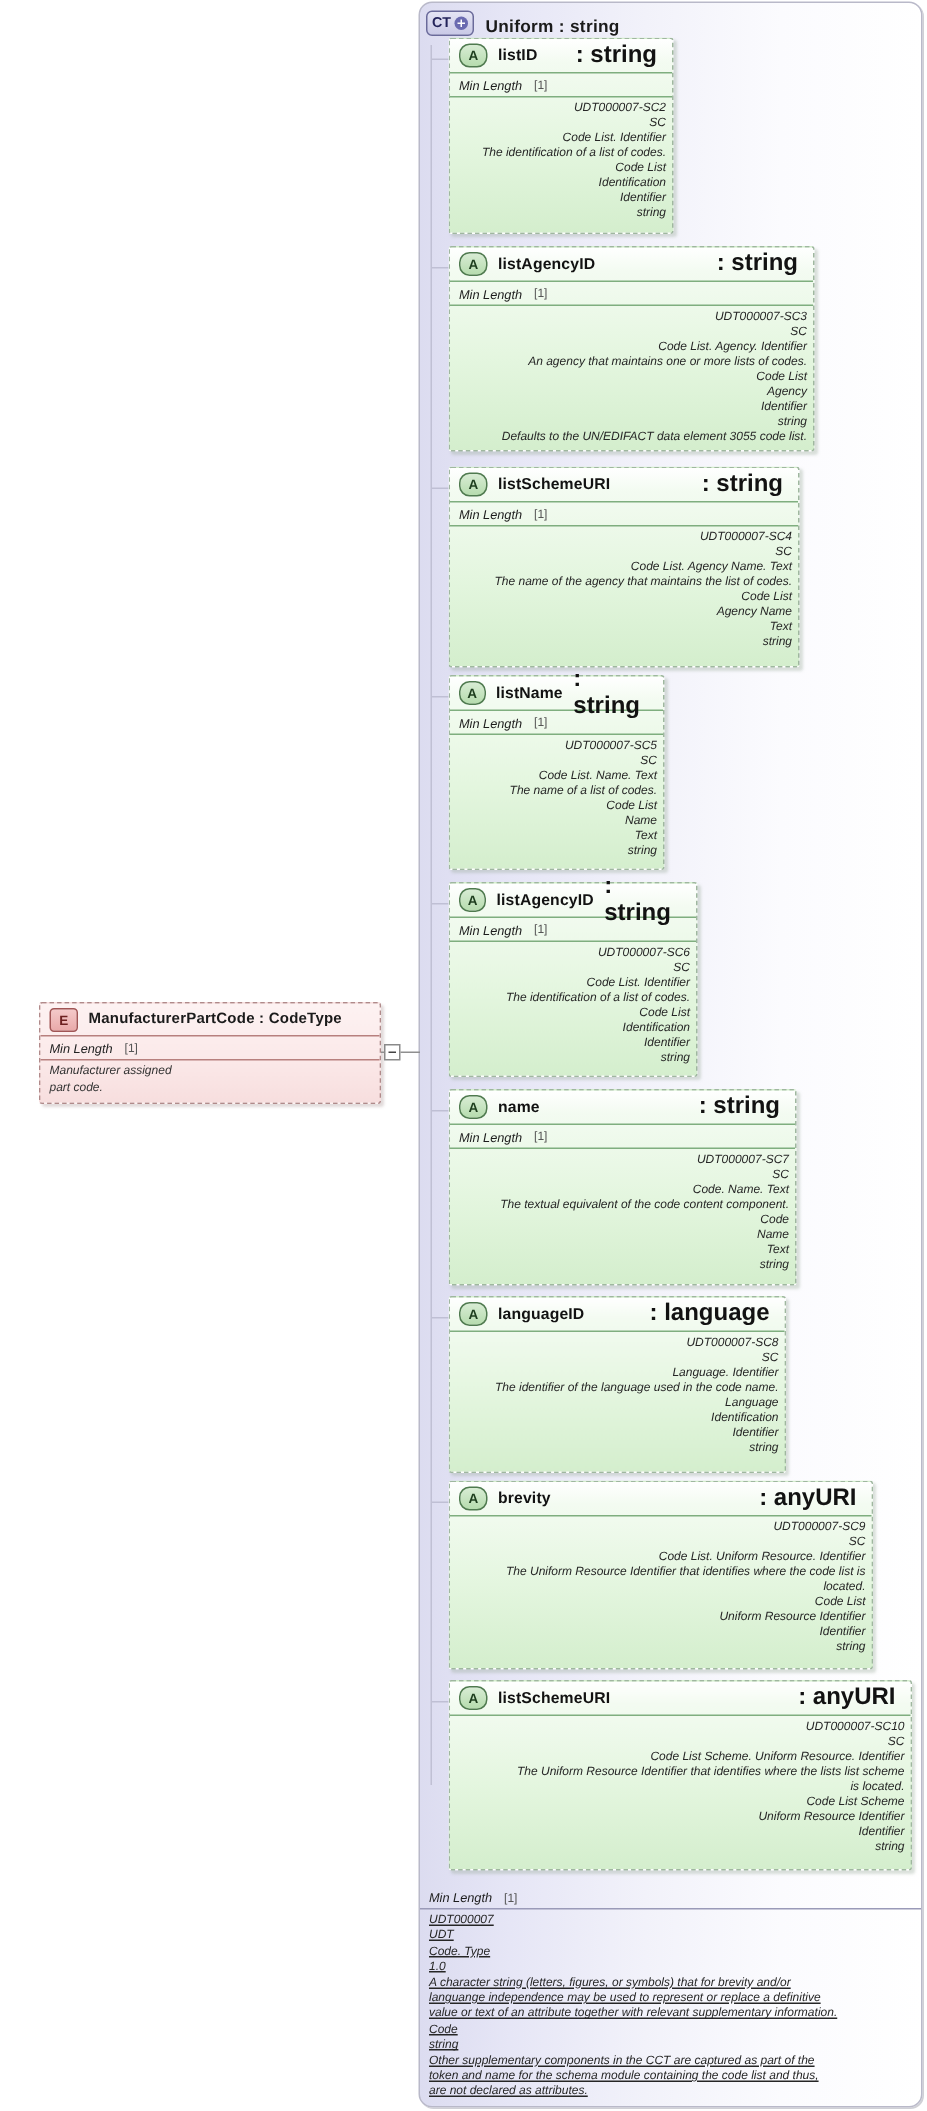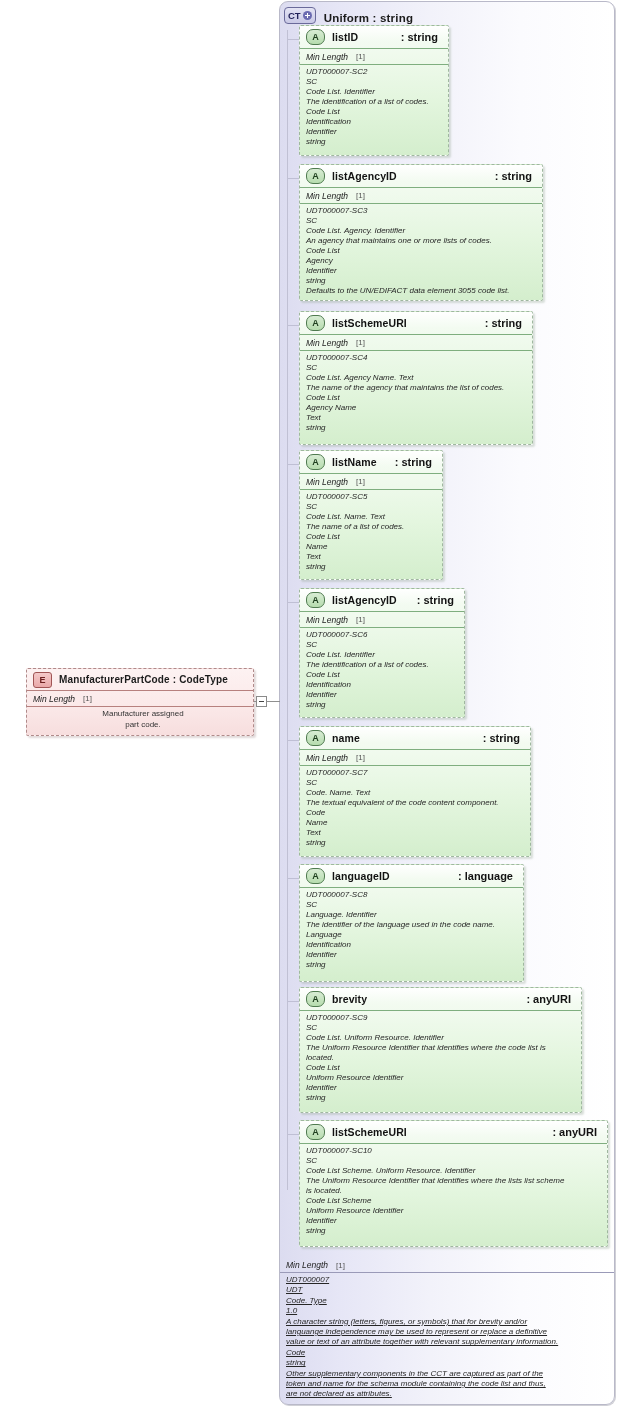--- a/index.html
+++ b/index.html
@@ -64,23 +64,22 @@
     font-family:"Liberation Sans",sans-serif;
   }
   #elem-title{font-size:10px;font-weight:bold;color:#1b1b1b;letter-spacing:.15px;}
   #elem-facet{
     height:15px;display:flex;align-items:center;gap:8px;padding-left:6px;
     border-bottom:1px solid #b7807e;
     font-size:8.5px;font-style:italic;color:#222;
   }
   #elem-facet .occ{font-style:normal;color:#555;font-size:8px;}
   #elem-doc{
-    padding:2px 0 0 6px;font-size:8px;color:#333;line-height:10.5px;
+    padding:2px 0 0 6px;font-size:8px;font-style:italic;color:#333;line-height:10.5px;
     white-space:pre-line;
-    text-align:center;
   }
   #elem-card{
     position:absolute;left:2px;top:692px;font-size:8.5px;font-style:italic;color:#222;margin-left:25px;
   }
 
   
   #conn-line{position:absolute;left:254px;top:701px;width:26px;height:1px;background:#8f8f8f;}
   #conn-minus{
     position:absolute;left:256px;top:696px;width:11px;height:11px;
     border:1px solid #8a8a8a;background:#fff;box-sizing:border-box;
@@ -104,30 +103,31 @@
     border-bottom:1px solid #7fae7f;
   }
   .a-badge{
     width:17px;height:14px;border:1px solid #4f7a4f;border-radius:7px;
     background:linear-gradient(to bottom,#d8ecd4,#b6dcae);
     font-size:9px;font-weight:bold;color:#1d3d1d;
     display:flex;align-items:center;justify-content:center;
     font-family:"Liberation Sans",sans-serif;
   }
   .attr-name{font-size:10.5px;font-weight:bold;color:#121212;letter-spacing:.1px;}
-  .attr-type{font-size:11px;font-weight:bold;color:#121212;margin-left:auto;padding-right:10px;}
+  .attr-type{font-size:16px;font-weight:bold;color:#121212;margin-left:auto;padding-right:10px;}
   .attr-facet{
     height:15px;display:flex;align-items:center;gap:8px;padding-left:6px;
     border-bottom:1px solid #7fae7f;
     font-size:8.5px;font-style:italic;color:#1c1c1c;
   }
   .attr-facet .occ{font-style:normal;color:#555;font-size:8px;}
   .attr-doc{
     padding:2px 4px 0 6px;font-size:8px;font-style:italic;color:#262626;line-height:10px;
     white-space:pre-line;
+    text-align:right;
   }
   #ct-facet{
     position:absolute;left:280px;top:1258px;width:334px;height:15px;
     display:flex;align-items:center;gap:8px;padding-left:6px;
     border-bottom:1px solid #9a9ab8;
     font-size:8.5px;font-style:italic;color:#1c1c1c;box-sizing:border-box;
   }
   #ct-facet .occ{font-style:normal;color:#555;font-size:8px;}
   #ct-doc{
     position:absolute;left:286px;top:1275px;width:322px;

